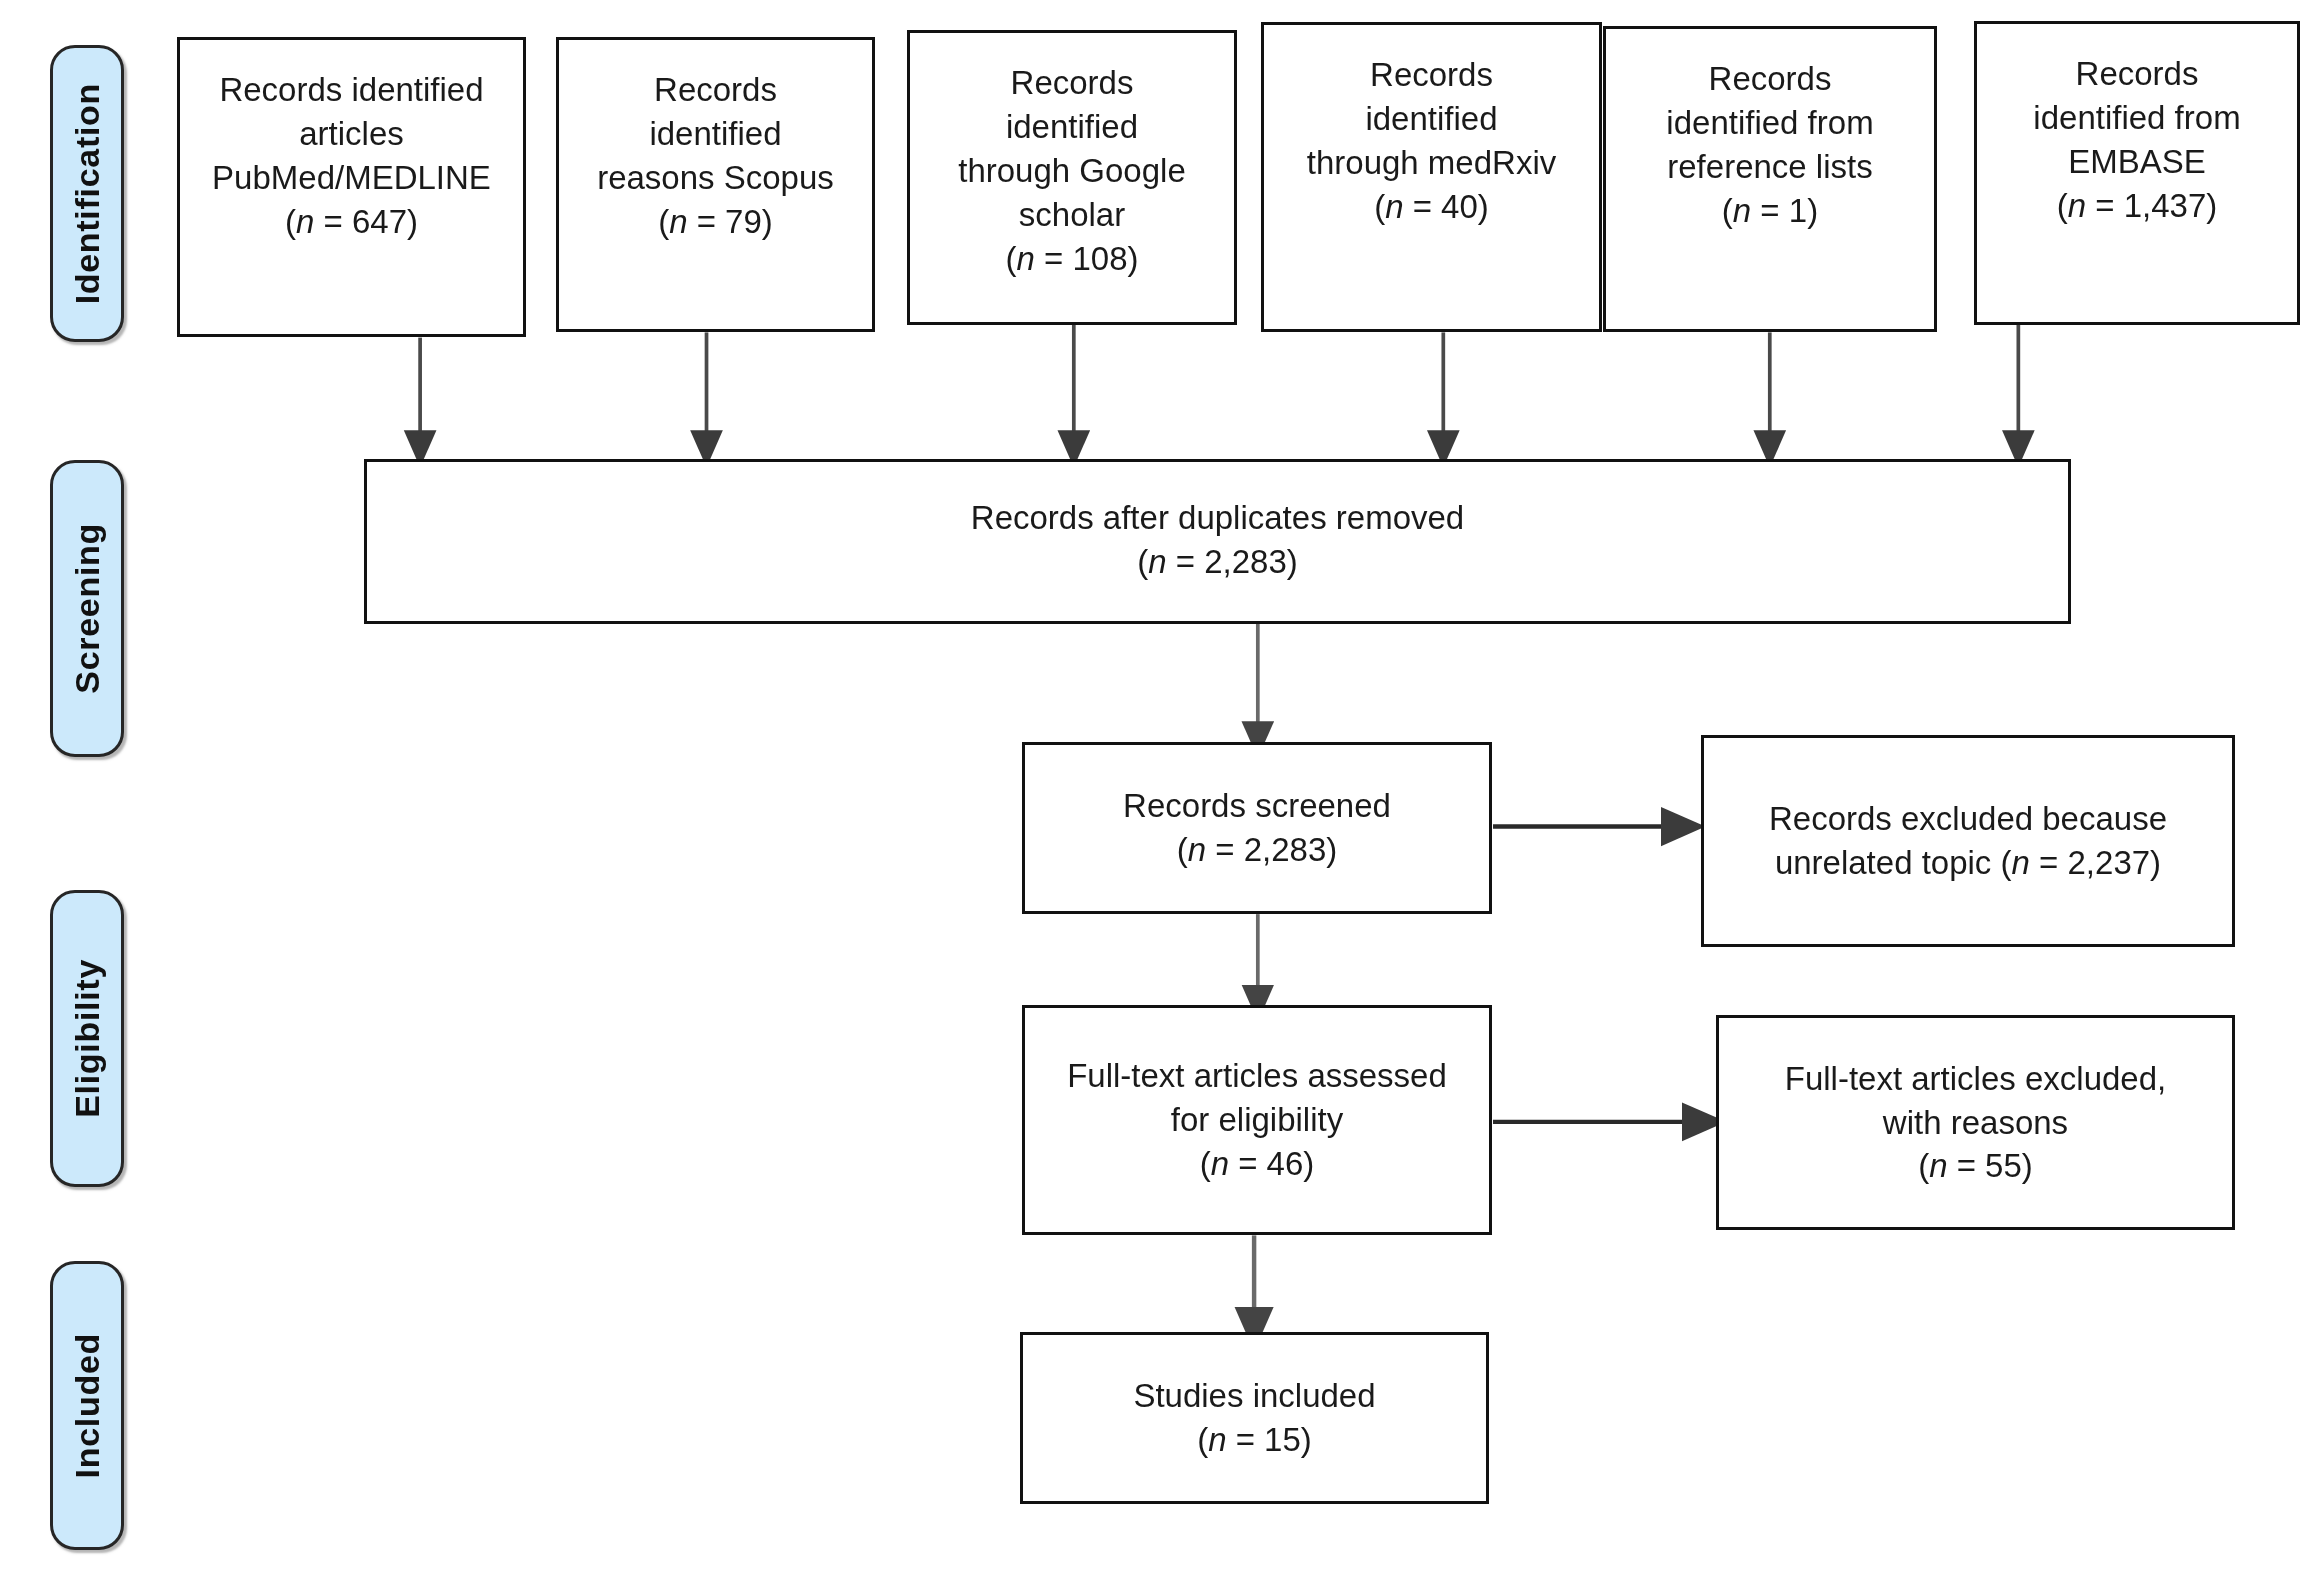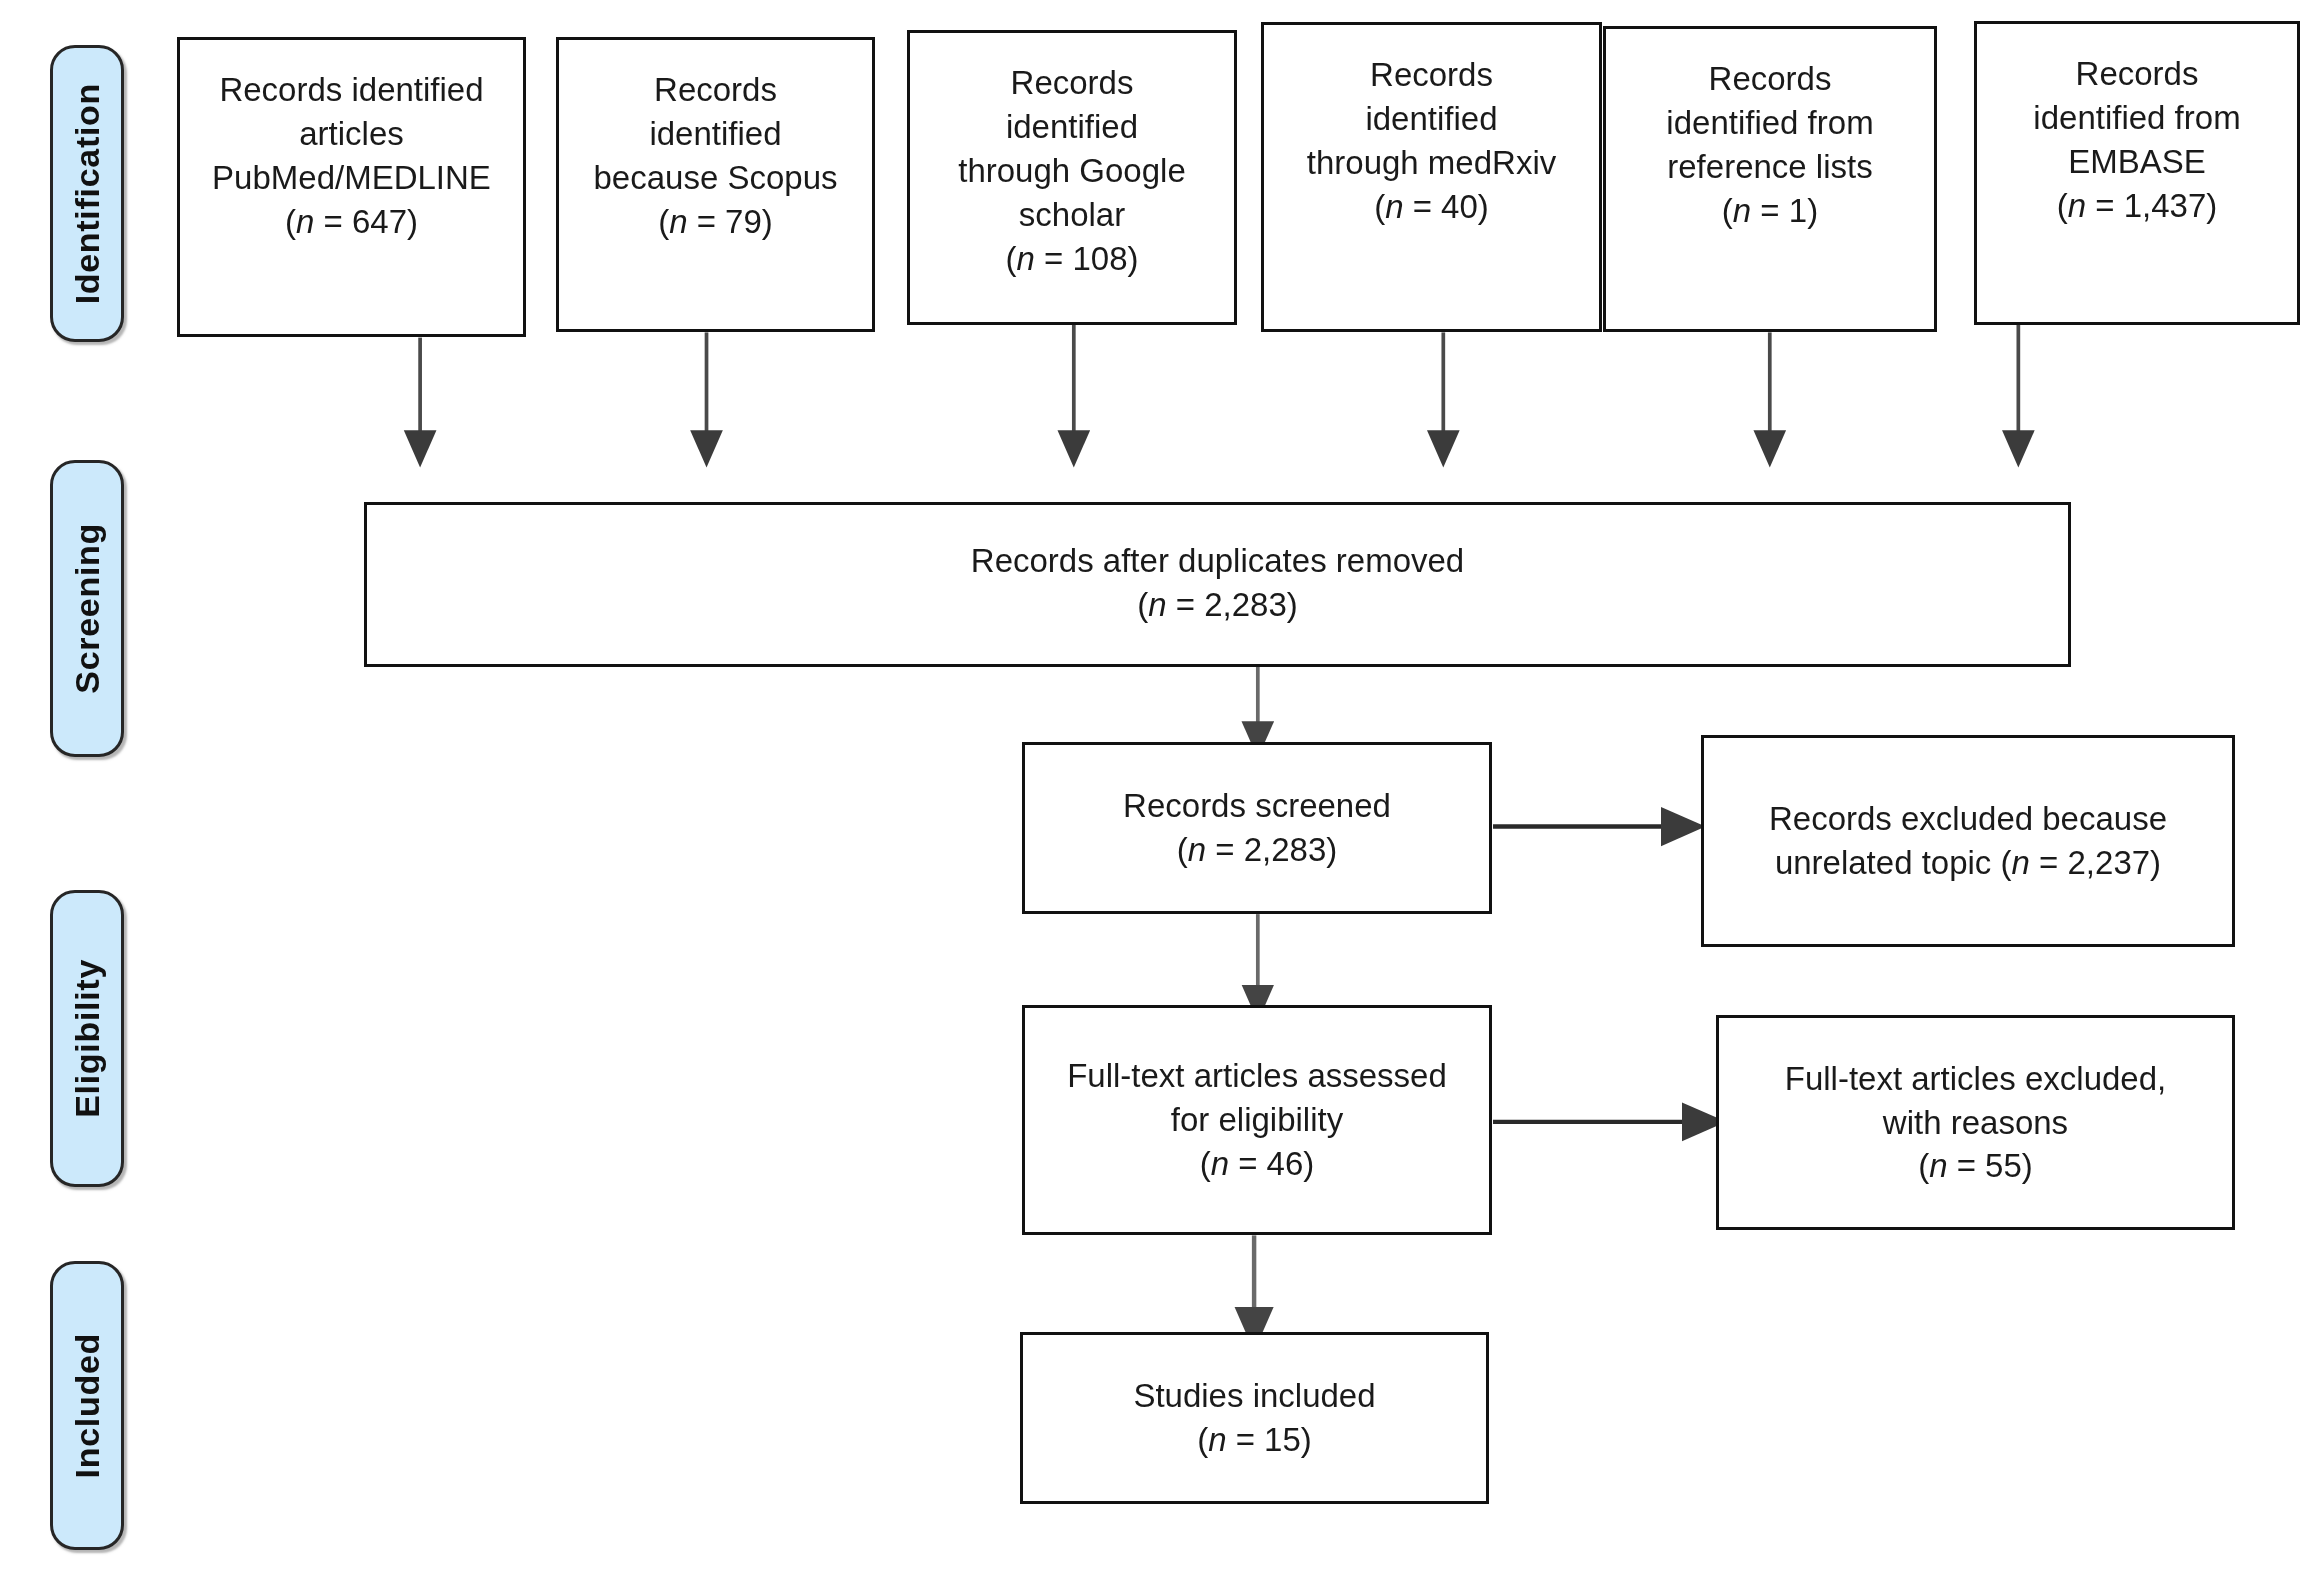--- a/index.html
+++ b/index.html
@@ -133,21 +133,21 @@
       <div>articles</div>
       <div>PubMed/MEDLINE</div>
       <div><span>(</span><span class="n">n</span><span> = </span><span>647</span><span>)</span></div>
     </div>
   </div>
 
   <div class="flow-box box-pad-top-lg" style="left:556px; top:37px; width:319px; height:295px;">
     <div class="box-text">
       <div>Records</div>
       <div>identified</div>
-      <div>because Scopus</div>
+      <div>reasons Scopus</div>
       <div><span>(</span><span class="n">n</span><span> = </span><span>79</span><span>)</span></div>
     </div>
   </div>
 
   <div class="flow-box box-pad-top-lg" style="left:907px; top:30px; width:330px; height:295px;">
     <div class="box-text">
       <div>Records</div>
       <div>identified</div>
       <div>through Google</div>
       <div>scholar</div>
@@ -175,21 +175,21 @@
 
   <div class="flow-box box-pad-top-lg" style="left:1974px; top:21px; width:326px; height:304px;">
     <div class="box-text">
       <div>Records</div>
       <div>identified from</div>
       <div>EMBASE</div>
       <div><span>(</span><span class="n">n</span><span> = </span><span>1,437</span><span>)</span></div>
     </div>
   </div>
 
-  <div class="flow-box box-pad-top-md" style="left:364px; top:459px; width:1707px; height:165px;margin-top:43px;">
+  <div class="flow-box box-pad-top-md" style="left:364px; top:459px; width:1707px; height:165px;">
     <div class="box-text">
       <div>Records after duplicates removed</div>
       <div><span>(</span><span class="n">n</span><span> = </span><span>2,283</span><span>)</span></div>
     </div>
   </div>
 
   <div class="flow-box box-center" style="left:1022px; top:742px; width:470px; height:172px;">
     <div class="box-text">
       <div>Records screened</div>
       <div><span>(</span><span class="n">n</span><span> = </span><span>2,283</span><span>)</span></div>

